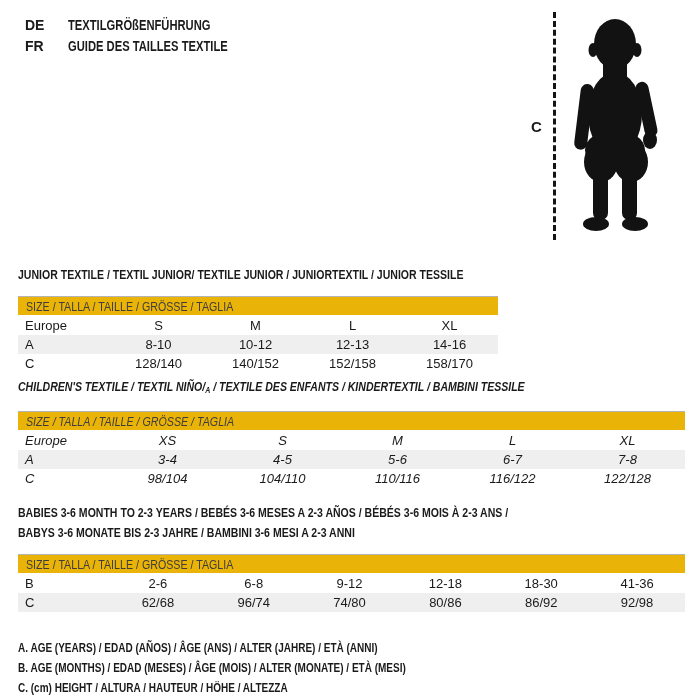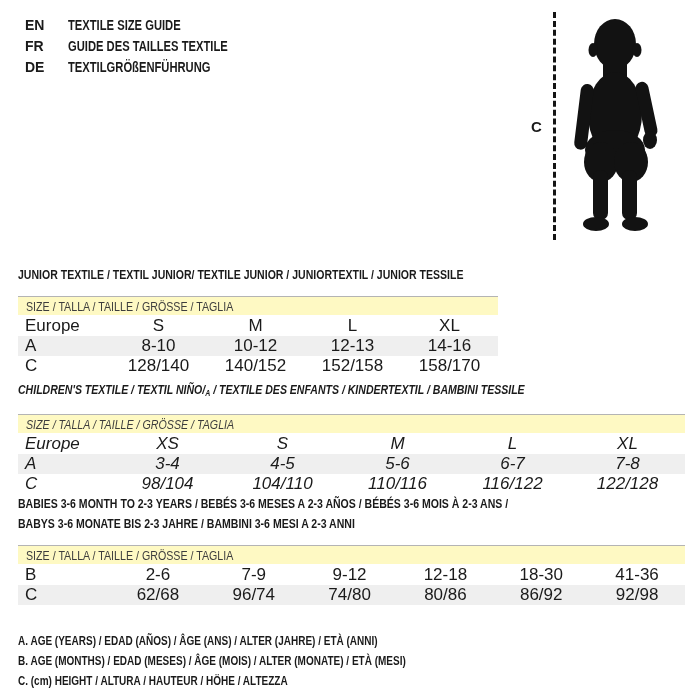--- a/index.html
+++ b/index.html
@@ -25,69 +25,65 @@
   .measure-label {
     position:absolute; left:16px; top:118px;
     font-weight:bold; font-size:15px;
   }
   .silhouette { position:absolute; left:48px; top:9px; }
 
   
   .section { margin-left:18px; }
   .sec-junior   { margin-top:17px; }
   .sec-children { margin-top:4px;font-style:italic; }
-  .sec-babies   { margin-top:0; }
+  .sec-babies   { margin-top:15px; }
 
   .sec-title {
     font-weight:bold; font-size:13.5px; line-height:20px;
     white-space:nowrap; transform:scaleX(0.78); transform-origin:0 50%;
   }
   .sec-title sub { font-size:9px; vertical-align:-2px; }
 
   .size-bar {
     margin-top:11px; height:19px; line-height:19px;
-    background:#fef9c3; color:#3d3d3d;
+    background:#eab308; color:#3d3d3d;
     font-size:13px; padding-left:8px;
     border-top:1px solid #b4b4b4;
     white-space:nowrap; overflow:hidden;
   }
   .size-bar-inner { display:inline-block; transform:scaleX(0.82); transform-origin:0 50%; }
 
   table { border-collapse:collapse; table-layout:fixed; margin-top:1px; }
   .t-narrow { width:480px; }
   .t-wide   { width:667px; }
-  td { height:19px; font-size:17px; text-align:center; padding:0; }
+  td { height:19px; font-size:13px; text-align:center; padding:0; }
   td.row-label { text-align:left; padding-left:7px; }
   col.c-label { width:92px; }
   tbody tr:nth-child(2) { background:#efefef; }
 
   
   .notes { margin:26px 0 0 18px; }
   .note {
     font-weight:bold; font-size:12.5px; line-height:20px;
     white-space:nowrap; transform:scaleX(0.80); transform-origin:0 50%;
   }
 </style>
 </head>
 <body>
 
 <div class="header">
 
   <div class="langs">
     <div class="lang-row">
-      <span class="lang-code">EN</span>
-      <span class="lang-label">TEXTILE SIZE GUIDE</span>
+      <span class="lang-code">DE</span>
+      <span class="lang-label">TEXTILGRÖßENFÜHRUNG</span>
     </div>
     <div class="lang-row">
       <span class="lang-code">FR</span>
       <span class="lang-label">GUIDE DES TAILLES TEXTILE</span>
-    </div>
-    <div class="lang-row">
-      <span class="lang-code">DE</span>
-      <span class="lang-label">TEXTILGRÖßENFÜHRUNG</span>
     </div>
   </div>
 
   <div class="figure">
     <span class="measure-label">C</span>
     <div class="measure-line"></div>
     <svg class="silhouette" width="100" height="230" viewBox="0 0 100 228" aria-hidden="true">
       <g fill="#121212">
         <ellipse cx="52" cy="34" rx="21" ry="25"></ellipse>
         <ellipse cx="30" cy="40" rx="4.5" ry="7"></ellipse>
@@ -205,21 +201,21 @@
         <col>
         <col>
         <col>
         <col>
         <col>
       </colgroup>
     <tbody>
       <tr>
         <td class="row-label">B</td>
         <td>2-6</td>
-        <td>7-9</td>
+        <td>6-8</td>
         <td>9-12</td>
         <td>12-18</td>
         <td>18-30</td>
         <td>41-36</td>
       </tr>
       <tr>
         <td class="row-label">C</td>
         <td>62/68</td>
         <td>96/74</td>
         <td>74/80</td>

